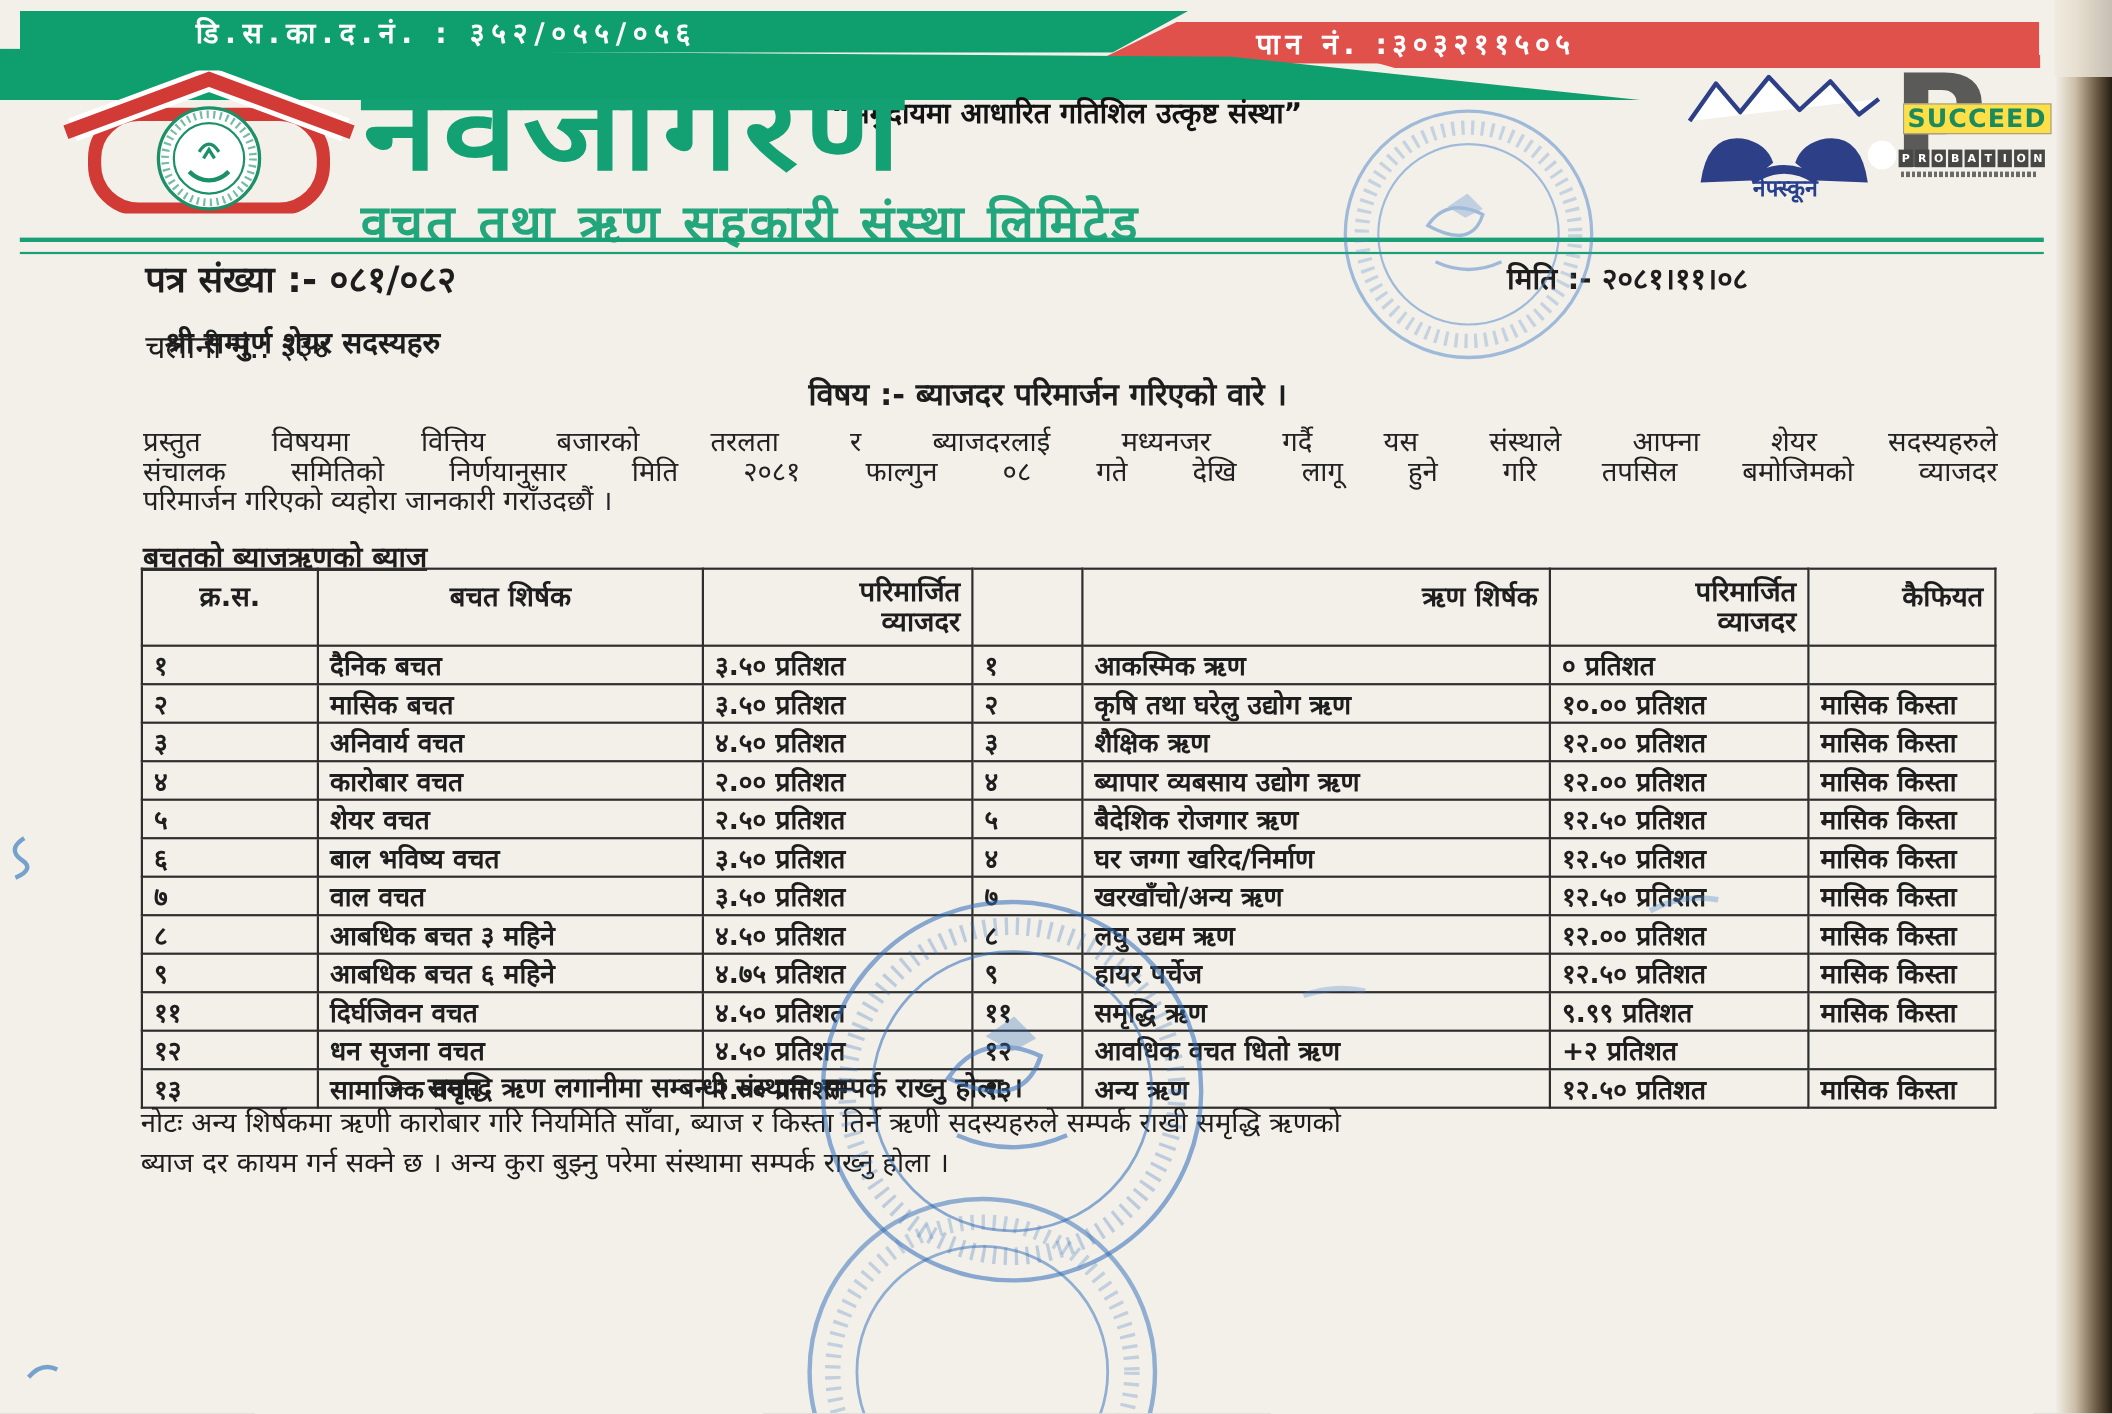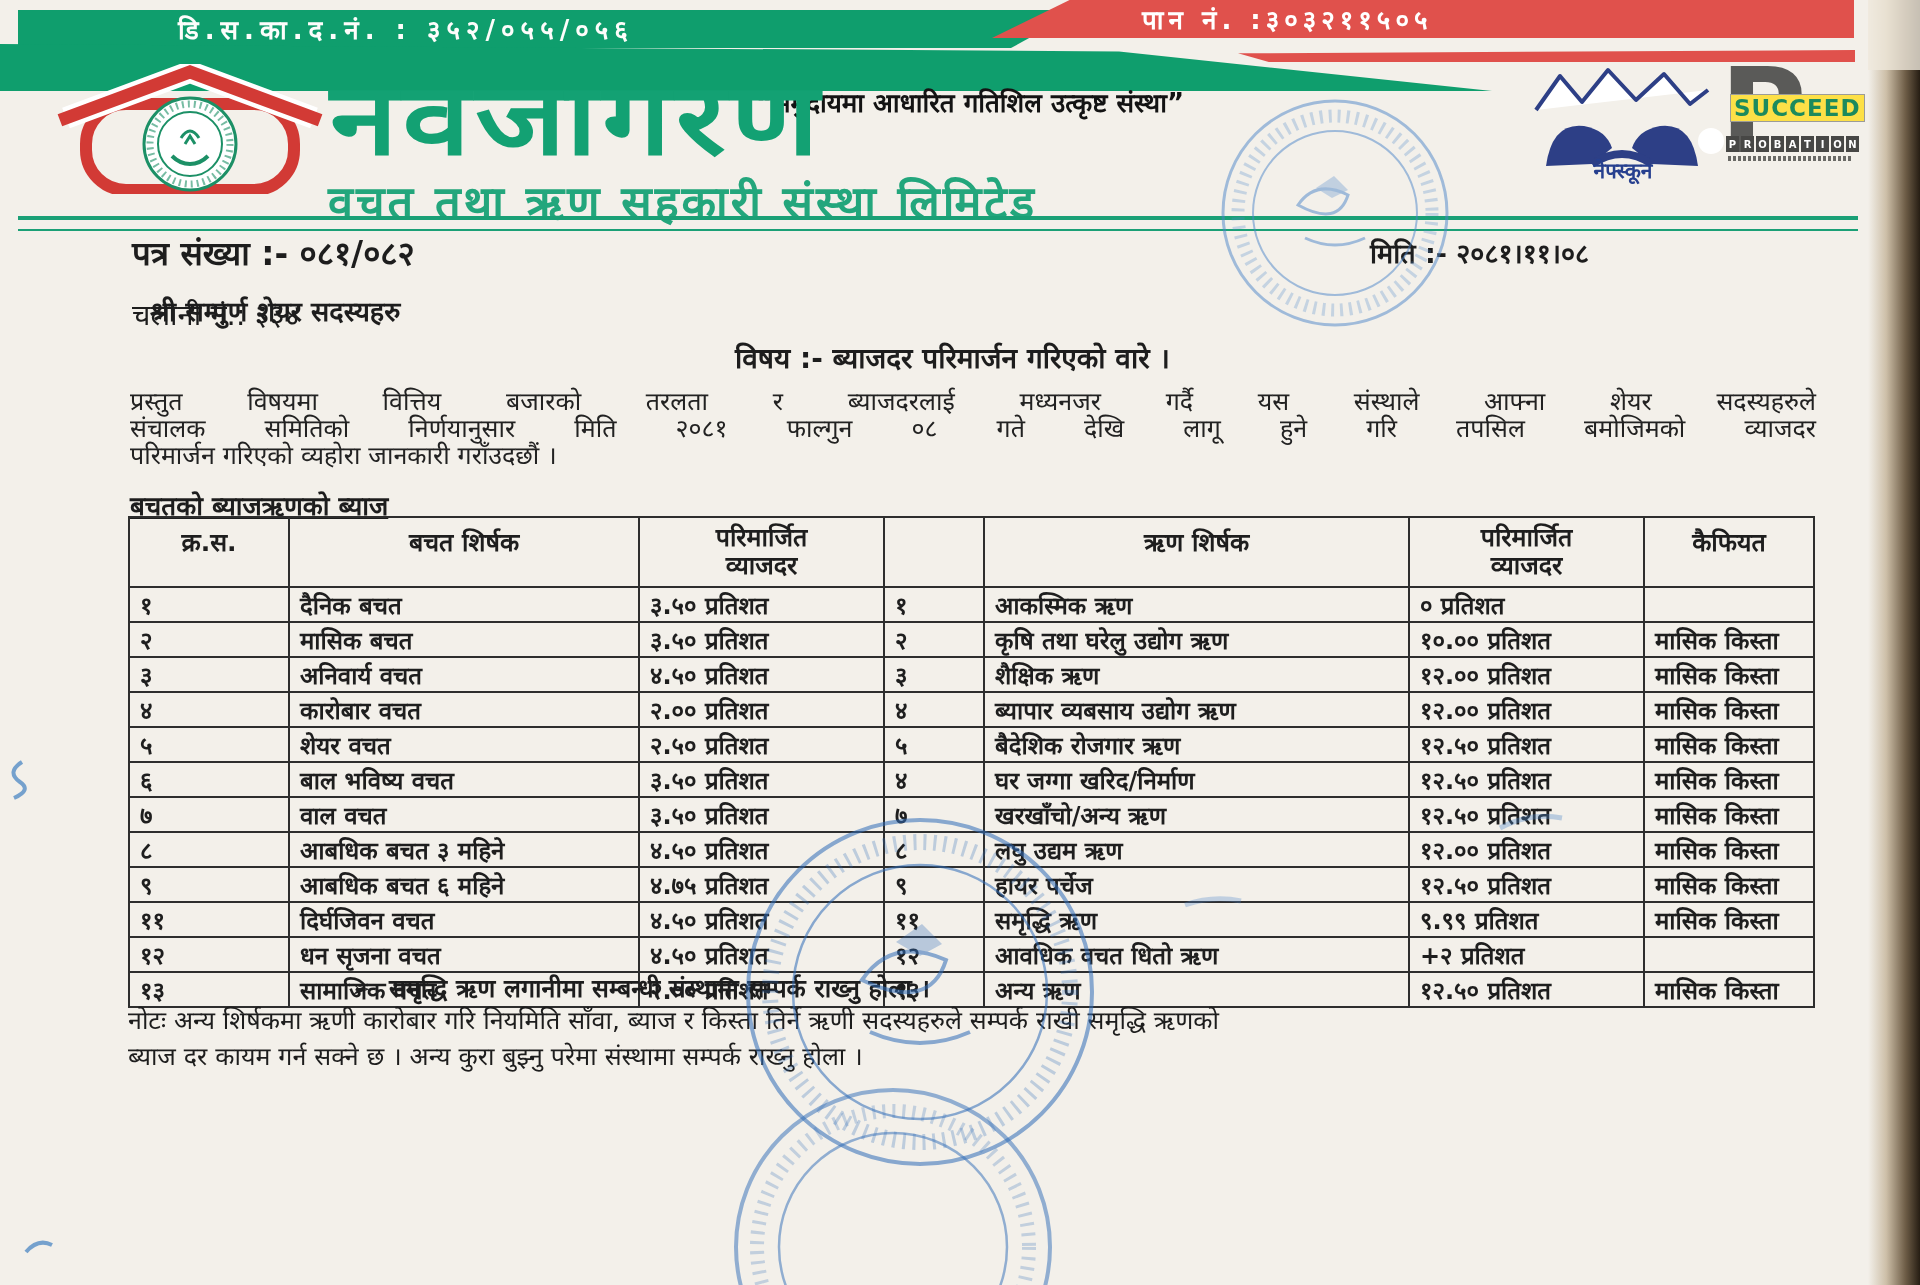--- a/index.html
+++ b/index.html
@@ -5,21 +5,21 @@
   html,body{margin:0;padding:0;background:#d8d4cc;}
   .page{
     position:relative;width:1920px;height:1285px;overflow:hidden;
     background:#f3f0ea;color:#1d1d1d;
     font-family:"DejaVu Sans", sans-serif;
   }
   
   .ribbon-a{position:absolute;left:18px;top:10px;width:1062px;height:38px;background:#0f9e6d;
     clip-path:polygon(0 0,100% 0,93.5% 100%,0 100%);display:flex;align-items:center;}
   .ribbon-a .rb-text{margin-left:160px;color:#fdfdfb;font-size:26px;font-weight:600;letter-spacing:6px;text-align:right;}
-  .ribbon-red{position:absolute;left:992px;top:0;width:862px;height:38px;background:#e0514c;
+  .ribbon-red{position:absolute;left:992px;top:20px;width:862px;height:38px;background:#e0514c;
     clip-path:polygon(9% 0,100% 0,100% 100%,0 100%);display:flex;align-items:center;}
   .ribbon-red .rb-text{margin-left:150px;color:#fff;font-size:26px;font-weight:600;letter-spacing:5px;}
   .ribbon-b{position:absolute;left:0;top:44px;width:1492px;height:47px;background:#0f9e6d;
     clip-path:polygon(0 0,75% 16%,100% 100%,0 100%);}
   .ribbon-sliver{position:absolute;left:1238px;top:50px;width:617px;height:12px;background:#e0514c;
     clip-path:polygon(0 28%,100% 0,100% 100%,5% 100%);}
   
   .tagline{position:absolute;left:620px;top:84px;width:700px;text-align:center;
     font-size:26px;font-weight:700;color:#131313;}
   .org-name{position:absolute;left:330px;top:66px;font-size:100px;line-height:108px;font-weight:800;
@@ -56,21 +56,21 @@
   .body-block{position:absolute;left:130px;top:388px;width:1686px;font-size:25px;line-height:27px;
     font-weight:500;color:#222;}
   .body-line{text-align:justify;text-align-last:justify;}
   .body-line.short{text-align:left;text-align-last:left;}
   .section-heading{position:absolute;left:130px;top:487px;font-size:26px;font-weight:700;
     text-decoration:underline;}
   
   .rate-table{position:absolute;left:128px;top:516px;width:1685px;border-collapse:collapse;
     table-layout:fixed;font-size:24px;font-weight:600;color:#1e1e1e;}
   .rate-table th,.rate-table td{border:2px solid #2e2e2e;padding:0 10px;overflow:hidden;white-space:nowrap;}
-  .rate-table thead th{height:62px;vertical-align:top;padding-top:6px;text-align:center;font-size:25px;}
+  .rate-table thead th{height:62px;vertical-align:top;padding-top:6px;text-align:right;font-size:25px;}
   .rate-table thead th.center{text-align:center;}
   .rate-table tbody td{height:30px;vertical-align:middle;}
   .hdr-two span{display:block;line-height:28px;}
   .c-sn,.c-sn2{padding-left:20px;}
   
   .bullet-note{position:absolute;left:350px;top:970px;font-size:25px;font-weight:600;}
   .bullet-note .arrow{margin-right:18px;}
   .note-1{position:absolute;left:128px;top:1002px;width:1700px;font-size:25px;font-weight:500;}
   .note-2{position:absolute;left:128px;top:1038px;width:1400px;font-size:25px;font-weight:500;}
   

